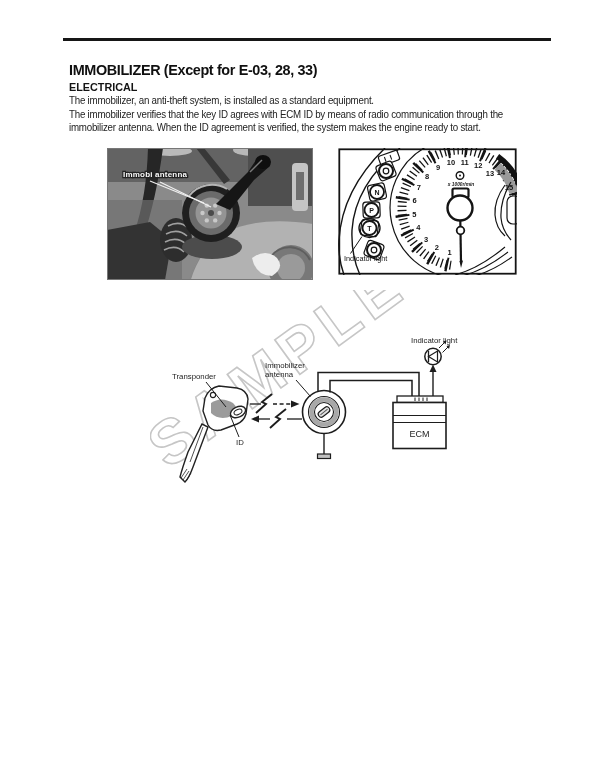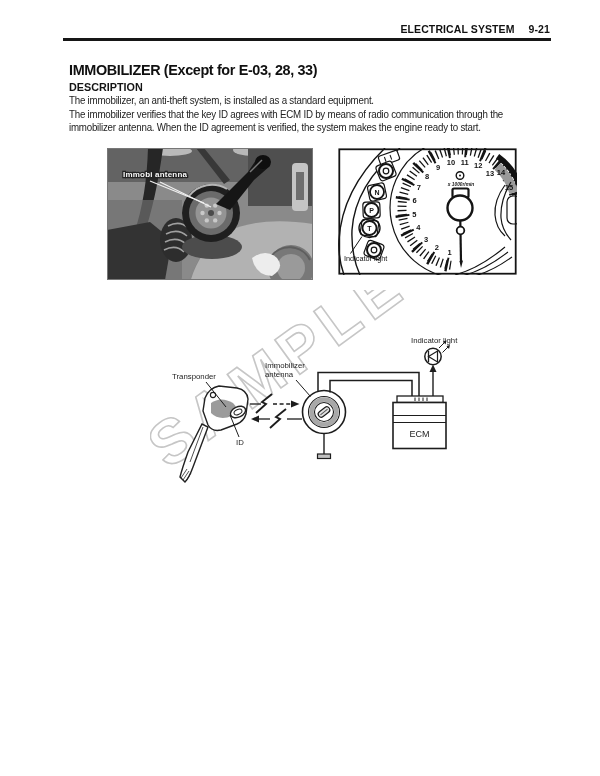--- a/index.html
+++ b/index.html
@@ -27,27 +27,24 @@
   .photo-svg { position:absolute; left:107px; top:148px; }
   .tach-svg { position:absolute; left:338px; top:148px; }
   .diagram-svg { position:absolute; left:150px; top:290px; }
   svg text { font-family:"Liberation Sans","DejaVu Sans",sans-serif; }
 </style>
 </head>
 <body>
 
 <div id="page">
 
-  <div class="header">
-    <span>ELECTRICAL SYSTEM</span><span class="pagenum">9-21</span>
-  </div>
   <div class="rule"></div>
 
   <h1 class="title">IMMOBILIZER (Except for E-03, 28, 33)</h1>
-  <h2 class="desc">DESCRIPTION</h2>
+  <h2 class="desc">ELECTRICAL</h2>
   <p class="body-p p1">The immobilizer, an anti-theft system, is installed as a standard equipment.</p>
   <p class="body-p p2">The immobilizer verifies that the key ID agrees with ECM ID by means of radio communication through the immobilizer antenna. When the ID agreement is verified, the system makes the engine ready to start.</p>
 
   <svg class="photo-svg" width="206" height="132" viewBox="0 0 206 132">
     <g transform="translate(-107,-148)">
       <rect x="107" y="148" width="206" height="132" fill="#8a8a8a"></rect>
       <rect x="107" y="148" width="206" height="34" fill="#636363"></rect>
       <ellipse cx="170" cy="151" rx="22" ry="5" fill="#d0d0d0" opacity="0.8"></ellipse>
       <ellipse cx="253" cy="150" rx="20" ry="6" fill="#b8b8b8"></ellipse>
       <rect x="248" y="148" width="65" height="58" fill="#4f4f4f"></rect>

